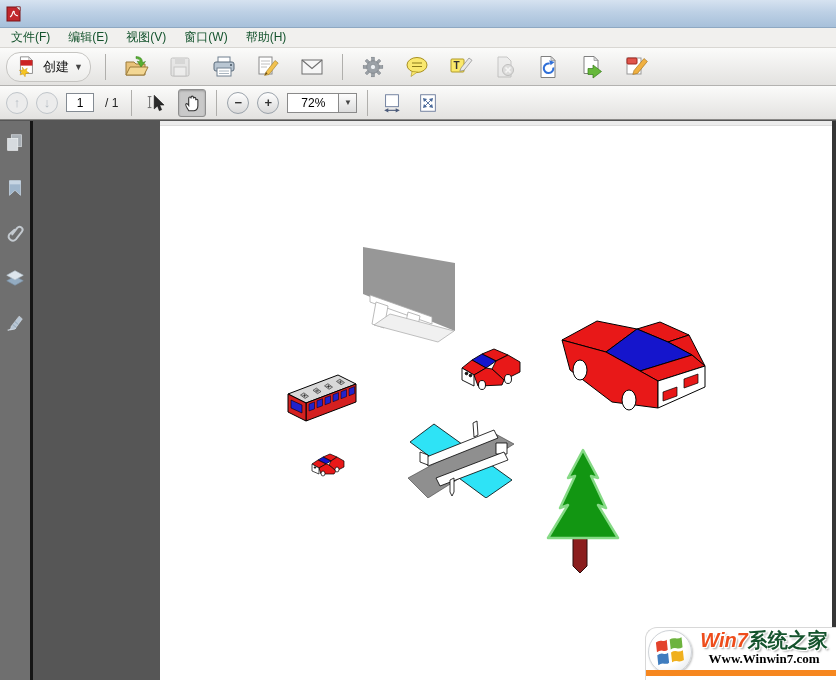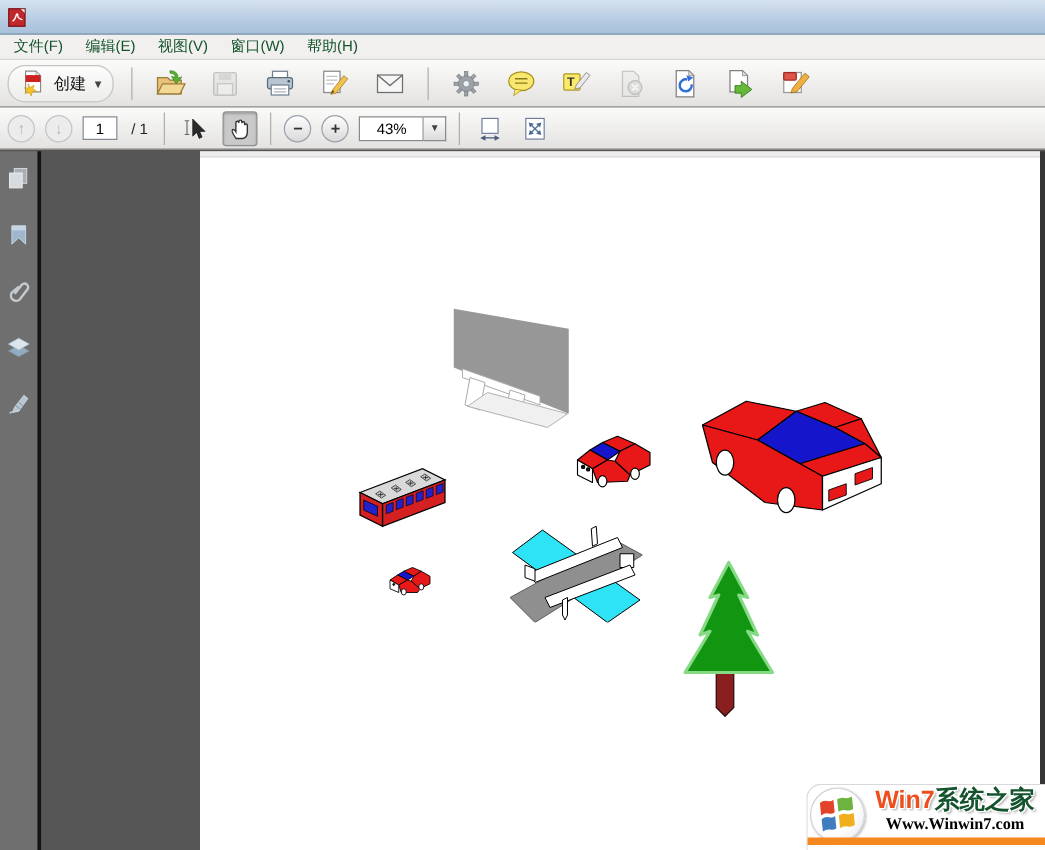--- a/index.html
+++ b/index.html
@@ -63,21 +63,21 @@
   .watermark { position:absolute; right:0; bottom:0; width:191px; height:53px; z-index:50;
     background:#fff; border-top-left-radius:12px; border:1px solid #d8d8d8; border-right:none; border-bottom:none; }
   .wm-bar { position:absolute; left:0; right:0; bottom:4px; height:6px; background:#f6871f; }
   .wm-logo { position:absolute; left:2px; top:2px; width:44px; height:44px; border-radius:50%;
     background:radial-gradient(circle at 35% 30%, #ffffff 55%, #dfe3e8 100%);
     border:1px solid #cfd3d8; box-shadow:1px 1px 2px rgba(0,0,0,.25);
     display:flex; align-items:center; justify-content:center; }
   .wm-text { position:absolute; left:48px; top:1px; width:140px; text-align:center; }
   .wm-brand { font-size:20px; font-weight:bold; line-height:22px; white-space:nowrap;
     text-shadow:-1px -1px 0 #fff, 1px -1px 0 #fff, -1px 1px 0 #fff, 1px 1px 0 #fff, 2px 2px 2px rgba(0,0,0,.35); }
-  .wm-brand .en { color:#ee4d1c; }
+  .wm-brand .en { color:#ee4d1c; font-style:italic; }
   .wm-brand .cn { color:#14532d; }
   .wm-url { font-family:"Liberation Serif","DejaVu Serif",serif; font-size:13px; font-weight:bold;
     color:#000000; line-height:15px; }
 </style>
 </head>
 <body>
 
 <div id="app">
 
   <div class="titlebar">
@@ -233,21 +233,21 @@
     </div>
     <div class="tb-divider"></div>
 
     <div class="circle-btn">
       <span>−</span>
     </div>
     <div class="circle-btn">
       <span>+</span>
     </div>
     <div class="zoom-combo">
-      <div class="zoom-field">43%</div>
+      <div class="zoom-field">72%</div>
       <div class="zoom-arrow-btn">
         <span>▼</span>
       </div>
     </div>
     <div class="tb-divider"></div>
 
     <div class="tool-btn">
       <svg width="22" height="22" viewBox="0 0 24 24">
         <rect x="5" y="3" width="14" height="13" fill="#fff" stroke="#6a7a9a"></rect>
         <path d="M7,20 h10" stroke="#4a5a7a" stroke-width="1.2"></path>

